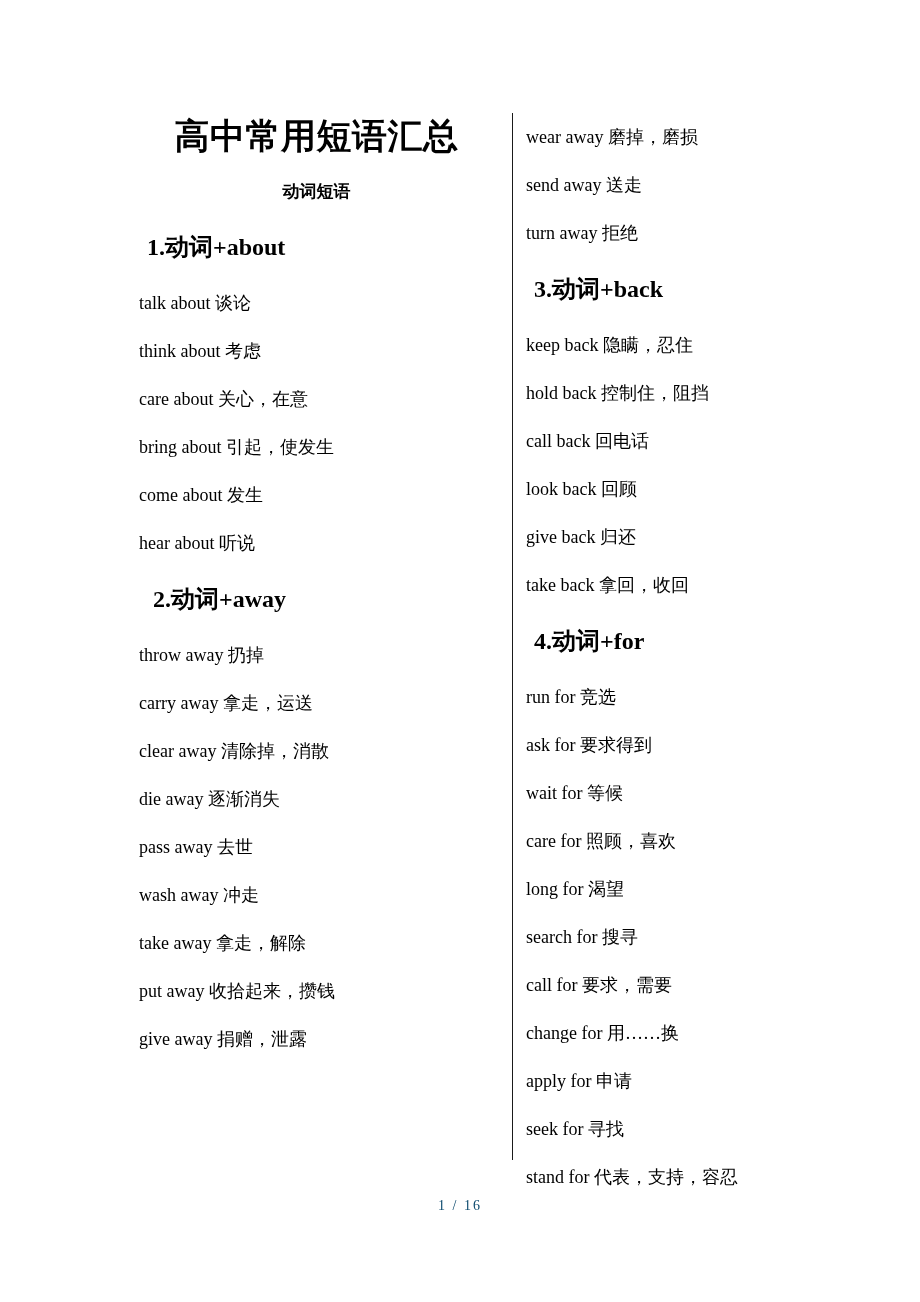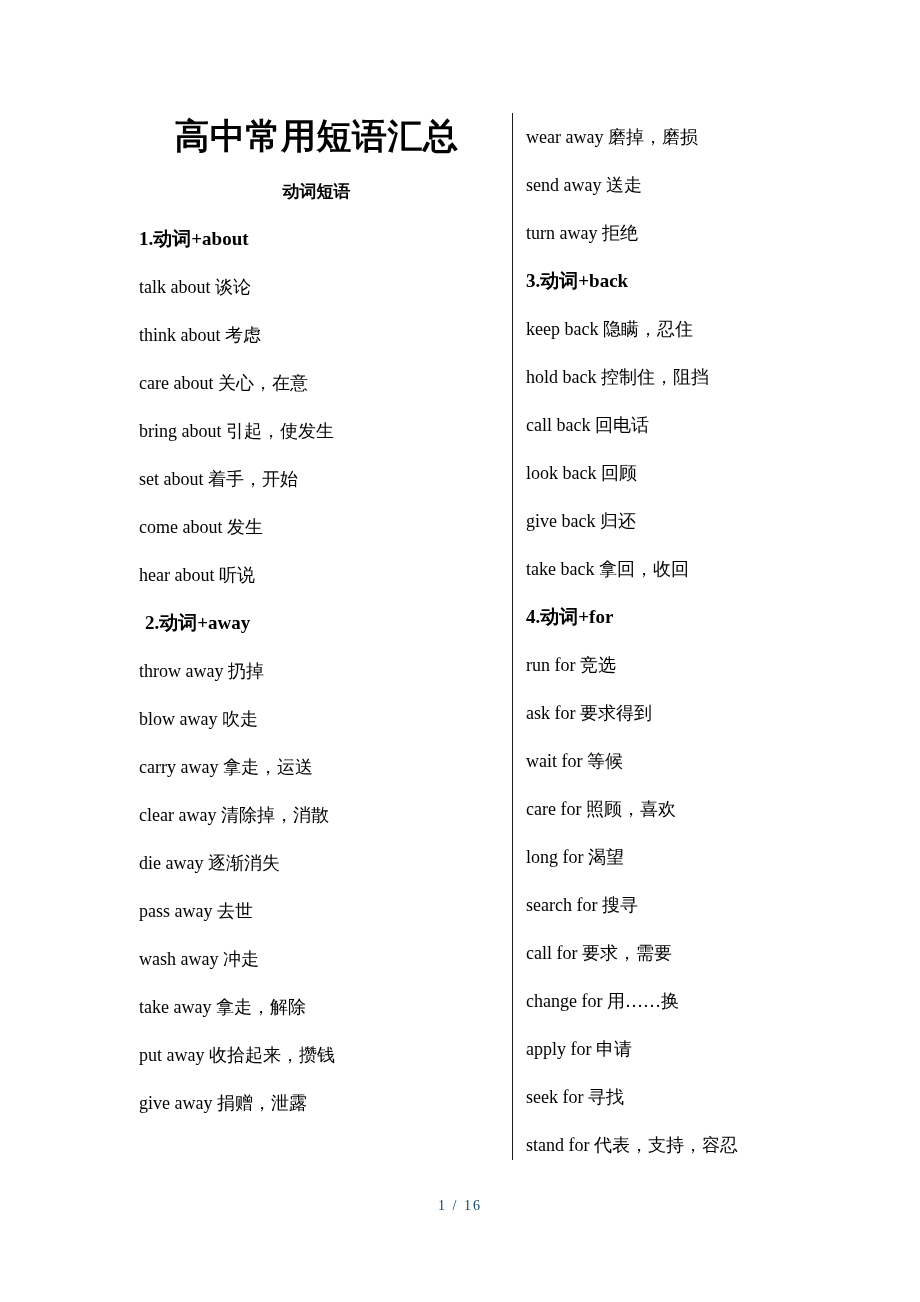--- a/index.html
+++ b/index.html
@@ -70,23 +70,23 @@
     line-height: 48px;
     margin: 0;
     white-space: nowrap;
     text-align: center;
   }
 
   
   .sub-head {
     font-family: "Liberation Serif", "DejaVu Serif", serif;
     font-weight: bold;
-    font-size: 19px;
+    font-size: 24px;
     line-height: 48px;
-    margin: 0;
+    margin: 8px;
     white-space: nowrap;
   }
   .sub-head.indent { padding-left: 6px; }
 
   
   .entry {
     font-family: "Liberation Serif", "DejaVu Serif", serif;
     font-weight: normal;
     font-size: 18px;
     line-height: 48px;
@@ -121,26 +121,24 @@
 
   <div class="columns">
     <div class="col col-left" id="col-left">
         <div class="doc-title">高中常用短语汇总</div>
         <div class="heiti-head">动词短语</div>
         <div class="sub-head">1.动词+about</div>
         <div class="entry">talk about 谈论</div>
         <div class="entry">think about 考虑</div>
         <div class="entry">care about 关心，在意</div>
         <div class="entry">bring about 引起，使发生</div>
-        <div class="entry">set about 着手，开始</div>
         <div class="entry">come about 发生</div>
         <div class="entry">hear about 听说</div>
         <div class="sub-head indent">2.动词+away</div>
         <div class="entry">throw away 扔掉</div>
-        <div class="entry">blow away 吹走</div>
         <div class="entry">carry away 拿走，运送</div>
         <div class="entry">clear away 清除掉，消散</div>
         <div class="entry">die away 逐渐消失</div>
         <div class="entry">pass away 去世</div>
         <div class="entry">wash away 冲走</div>
         <div class="entry">take away 拿走，解除</div>
         <div class="entry">put away 收拾起来，攒钱</div>
         <div class="entry">give away 捐赠，泄露</div>
       </div>
     <div class="col col-right" id="col-right">

